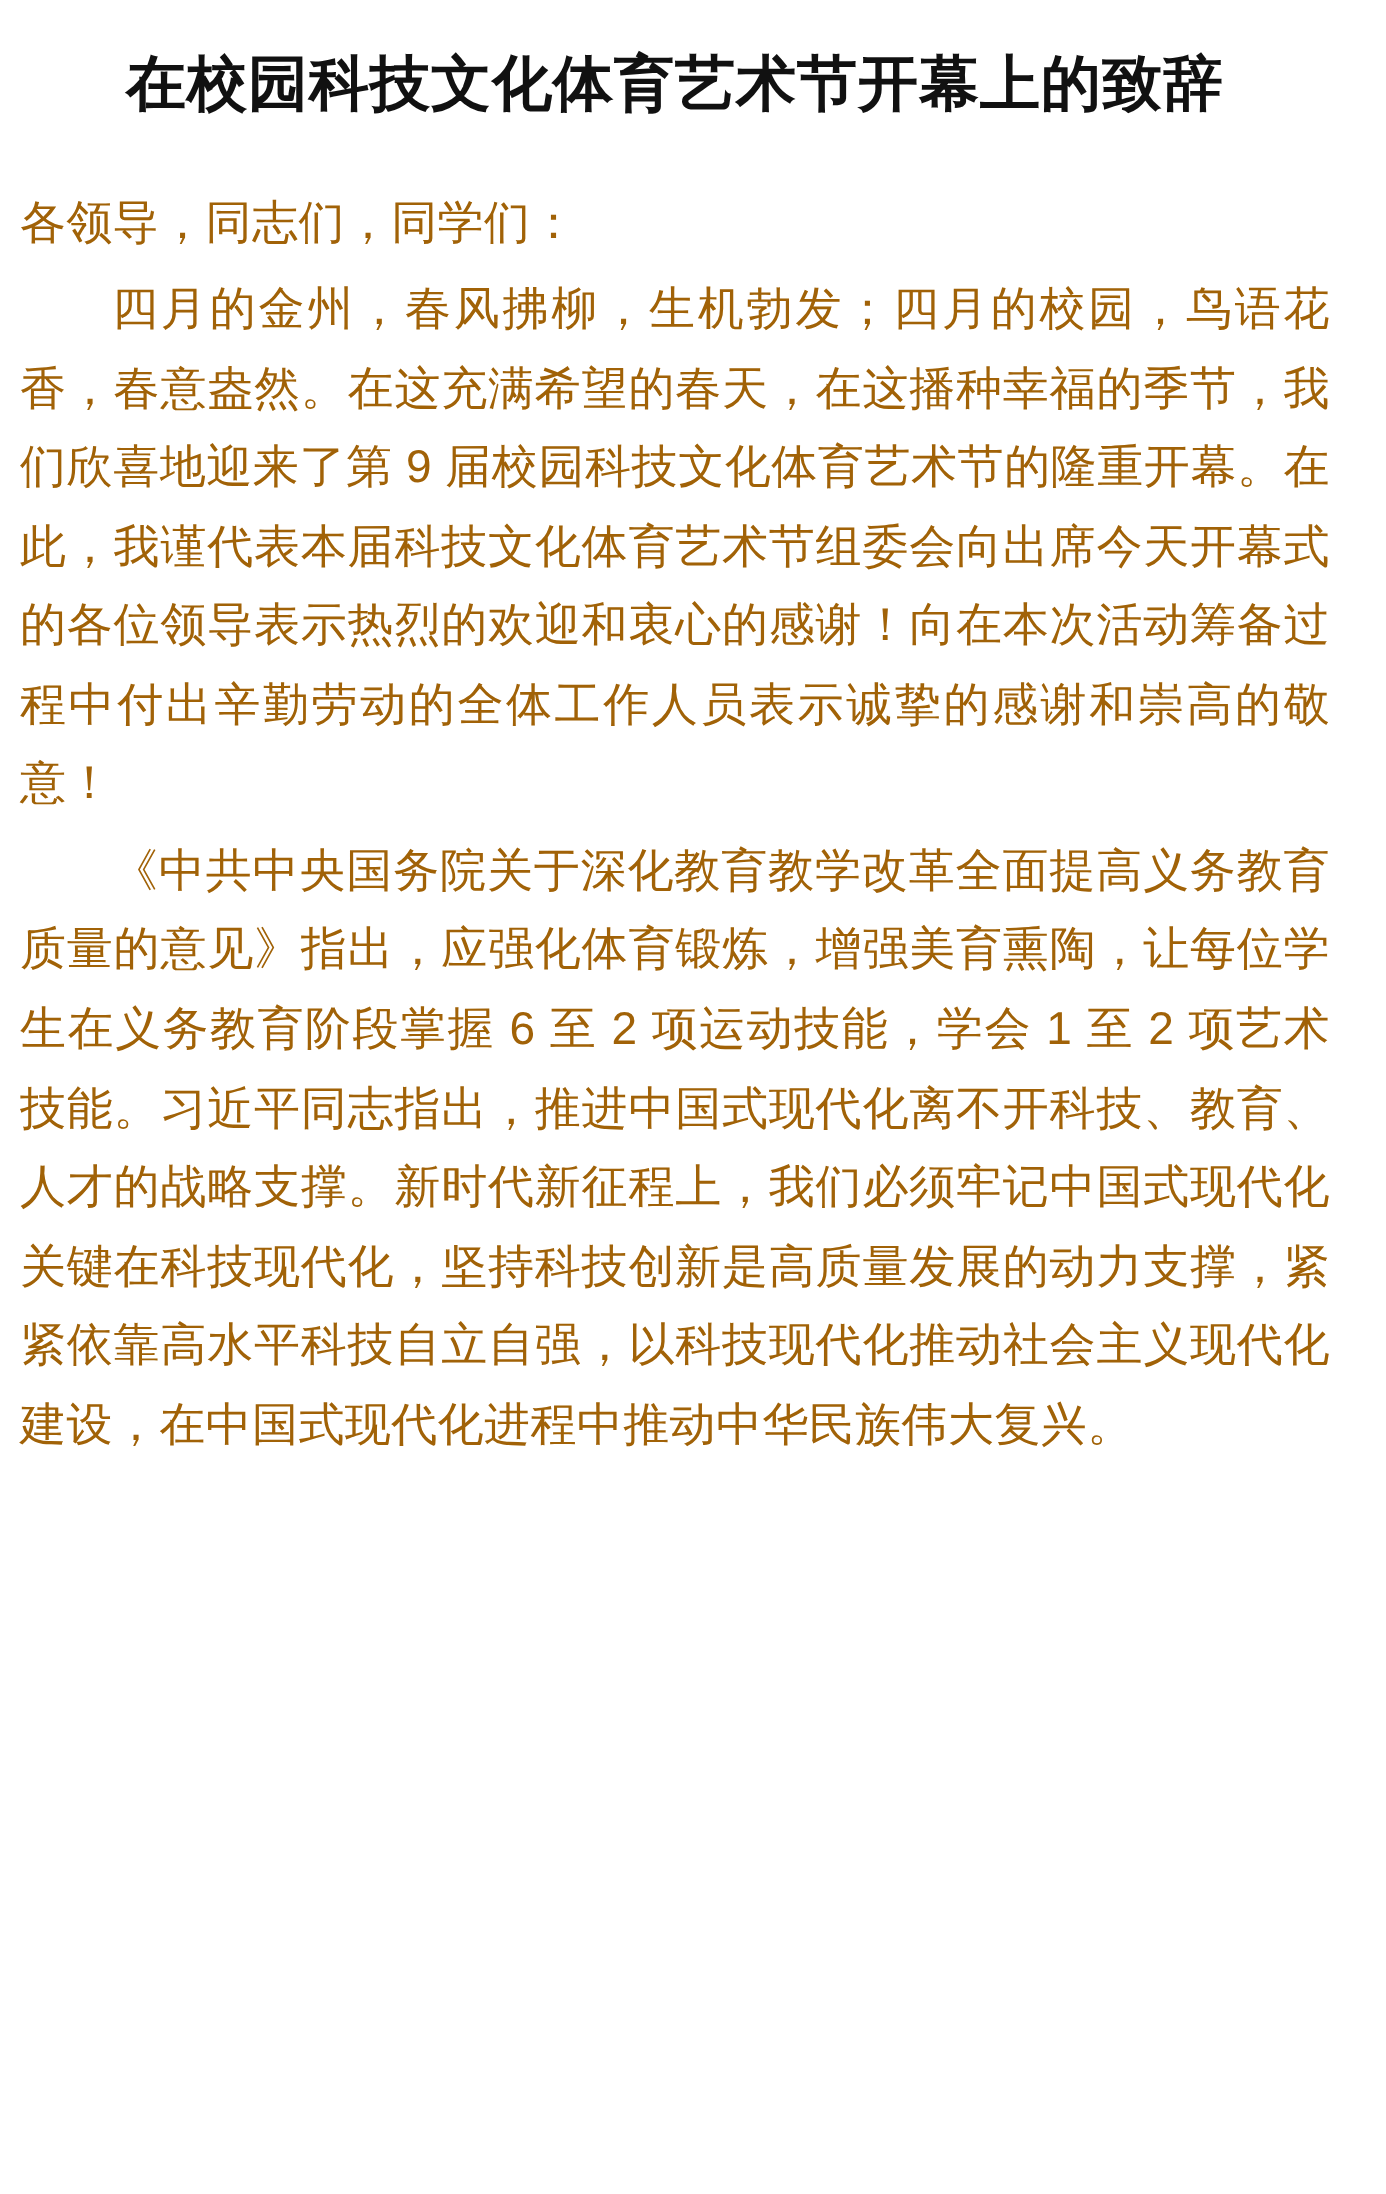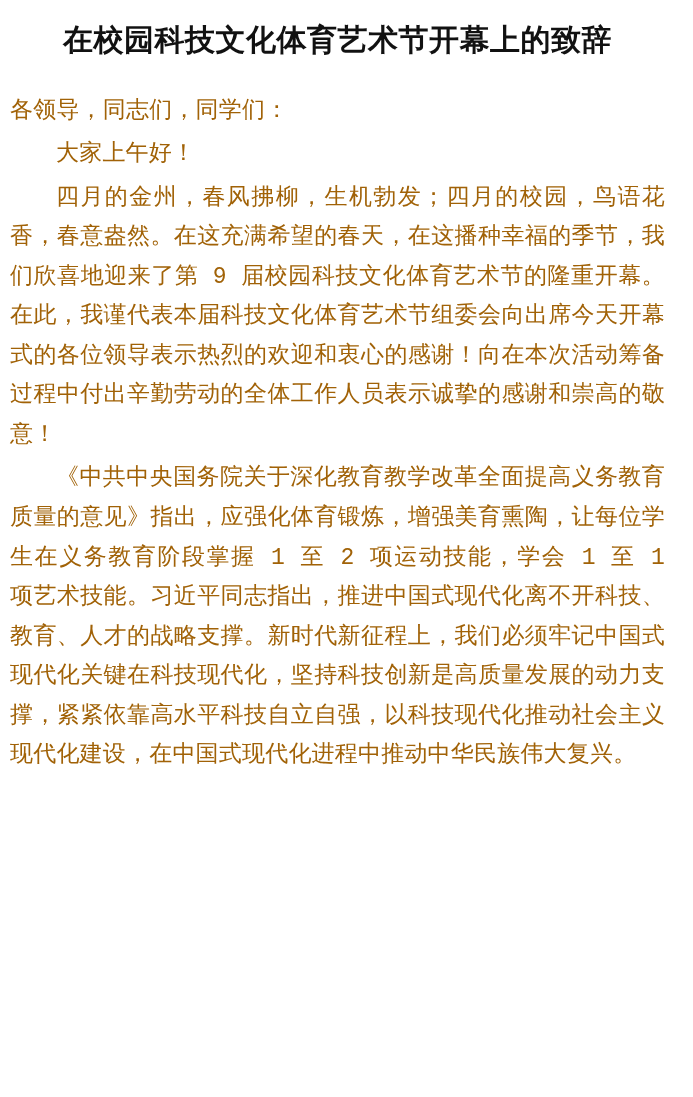--- a/index.html
+++ b/index.html
@@ -13,21 +13,20 @@
     font-family: "Liberation Sans", "DejaVu Sans", sans-serif;
     color: #1a1a1a;
     overflow: hidden;
   }
   .page {
     width: 693px;
     height: 1097px;
     box-sizing: border-box;
     padding: 18px 28px 0 10px;
     background: #ffffff;
-    font-family: Liberation Mono, monospace;
   }
   .doc-title {
     font-size: 30px;
     font-weight: bold;
     text-align: center;
     letter-spacing: 0.5px;
     line-height: 1.25;
     margin: 6px 0 30px 0;
     color: #111111;
   }
@@ -44,16 +43,15 @@
     text-indent: 2em;
   }
 </style>
 </head>
 <body>
 
 <div class="page">
   <h1 class="doc-title">在校园科技文化体育艺术节开幕上的致辞</h1>
 
   <p class="para">各领导，同志们，同学们：</p>
-  <p class="para indent">大家上午好！</p>
   <p class="para indent">四月的金州，春风拂柳，生机勃发；四月的校园，鸟语花香，春意盎然。在这充满希望的春天，在这播种幸福的季节，我们欣喜地迎来了第 9 届校园科技文化体育艺术节的隆重开幕。在此，我谨代表本届科技文化体育艺术节组委会向出席今天开幕式的各位领导表示热烈的欢迎和衷心的感谢！向在本次活动筹备过程中付出辛勤劳动的全体工作人员表示诚挚的感谢和崇高的敬意！</p>
-  <p class="para indent">《中共中央国务院关于深化教育教学改革全面提高义务教育质量的意见》指出，应强化体育锻炼，增强美育熏陶，让每位学生在义务教育阶段掌握 1 至 2 项运动技能，学会 1 至 1 项艺术技能。习近平同志指出，推进中国式现代化离不开科技、教育、人才的战略支撑。新时代新征程上，我们必须牢记中国式现代化关键在科技现代化，坚持科技创新是高质量发展的动力支撑，紧紧依靠高水平科技自立自强，以科技现代化推动社会主义现代化建设，在中国式现代化进程中推动中华民族伟大复兴。</p>
+  <p class="para indent">《中共中央国务院关于深化教育教学改革全面提高义务教育质量的意见》指出，应强化体育锻炼，增强美育熏陶，让每位学生在义务教育阶段掌握 6 至 2 项运动技能，学会 1 至 2 项艺术技能。习近平同志指出，推进中国式现代化离不开科技、教育、人才的战略支撑。新时代新征程上，我们必须牢记中国式现代化关键在科技现代化，坚持科技创新是高质量发展的动力支撑，紧紧依靠高水平科技自立自强，以科技现代化推动社会主义现代化建设，在中国式现代化进程中推动中华民族伟大复兴。</p>
 </div>
 
 </body></html>

